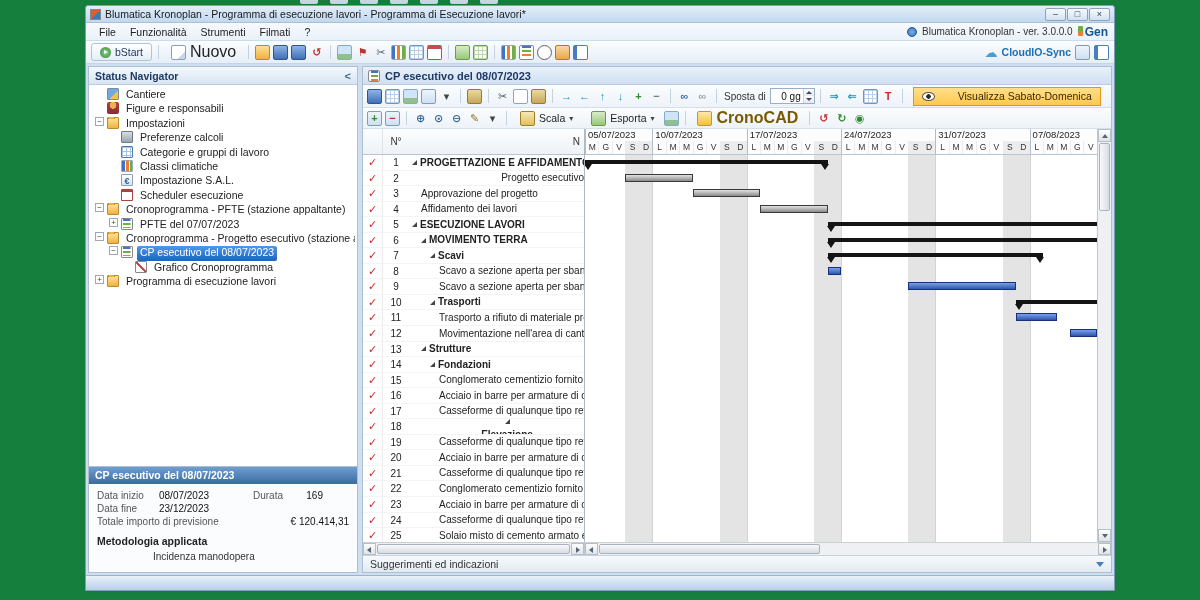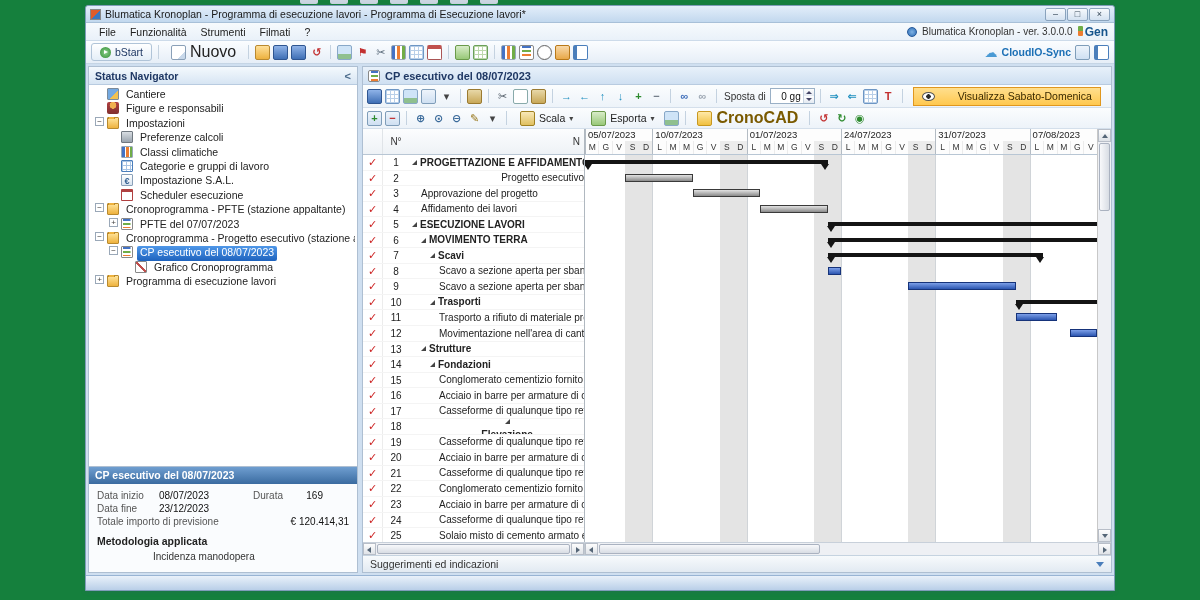--- a/index.html
+++ b/index.html
@@ -330,27 +330,27 @@
               <span class="ti ti-folder"></span>
               <span class="tlabel">Impostazioni</span>
             </div>
             <div class="titem" style="padding-left: 18px;">
               <span class="texp empty"></span>
               <span class="ti ti-tools"></span>
               <span class="tlabel">Preferenze calcoli</span>
             </div>
             <div class="titem" style="padding-left: 18px;">
               <span class="texp empty"></span>
+              <span class="ti ti-table"></span>
+              <span class="tlabel">Categorie e gruppi di lavoro</span>
+            </div>
+            <div class="titem" style="padding-left: 18px;">
+              <span class="texp empty"></span>
               <span class="ti ti-chart"></span>
               <span class="tlabel">Classi climatiche</span>
-            </div>
-            <div class="titem" style="padding-left: 18px;">
-              <span class="texp empty"></span>
-              <span class="ti ti-table"></span>
-              <span class="tlabel">Categorie e gruppi di lavoro</span>
             </div>
             <div class="titem" style="padding-left: 18px;">
               <span class="texp empty"></span>
               <span class="ti ti-sal">€</span>
               <span class="tlabel">Impostazione S.A.L.</span>
             </div>
             <div class="titem" style="padding-left: 18px;">
               <span class="texp empty"></span>
               <span class="ti ti-sched"></span>
               <span class="tlabel">Scheduler esecuzione</span>
@@ -713,21 +713,21 @@
                     <span class="day">L</span>
                     <span class="day">M</span>
                     <span class="day">M</span>
                     <span class="day">G</span>
                     <span class="day">V</span>
                     <span class="day we">S</span>
                     <span class="day we">D</span>
                   </div>
                 </div>
                 <div class="wsec" style="width: 18.4211%;">
-                  <div class="wlab">01/07/2023</div>
+                  <div class="wlab">17/07/2023</div>
                   <div class="days">
                     <span class="day">L</span>
                     <span class="day">M</span>
                     <span class="day">M</span>
                     <span class="day">G</span>
                     <span class="day">V</span>
                     <span class="day we">S</span>
                     <span class="day we">D</span>
                   </div>
                 </div>

